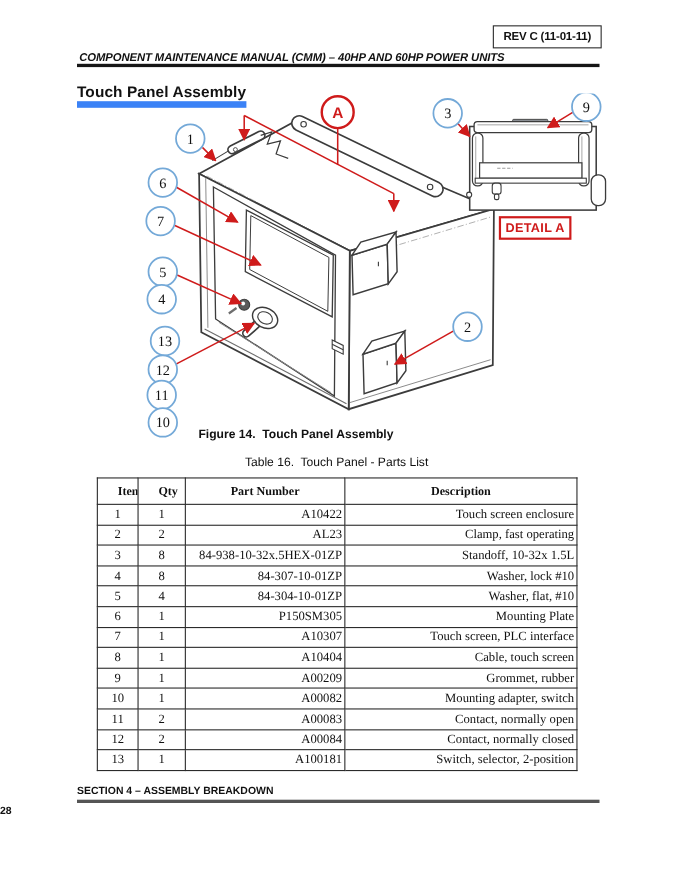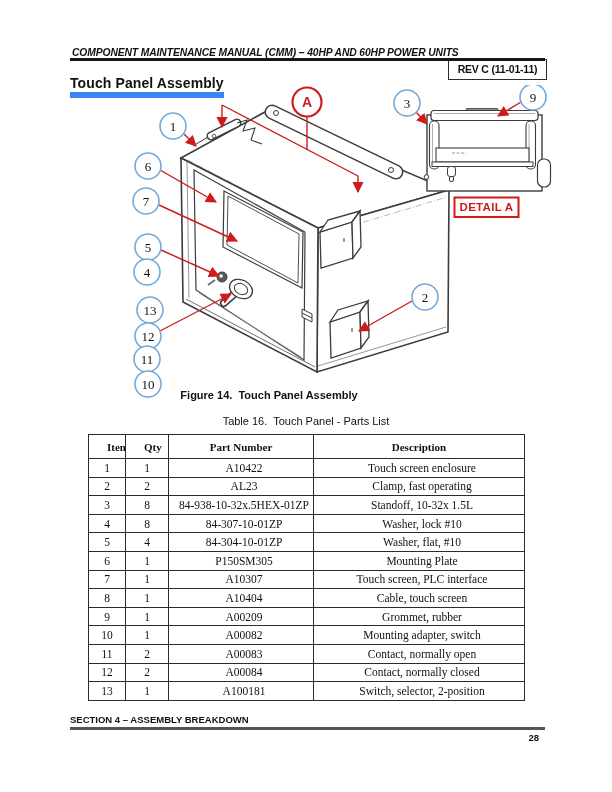--- a/index.html
+++ b/index.html
@@ -3,21 +3,21 @@
 <meta charset="utf-8">
 <style>
   html,body{margin:0;padding:0;}
   body{
     width:612px;height:792px;position:relative;background:#ffffff;
     font-family:"Liberation Sans",sans-serif;color:#111;overflow:hidden;
   }
   .abs{position:absolute;}
   .rev-box{
     left:448px;top:23px;width:97px;height:19px;border:1.5px solid #2b2b2b;
-    font-size:10.5px;font-weight:bold;line-height:19px;text-align:center;letter-spacing:-0.2px;margin-top:36px;
+    font-size:10.5px;font-weight:bold;line-height:19px;text-align:center;letter-spacing:-0.2px;
   }
   .doc-header{
     left:72px;top:47px;font-size:10.3px;font-weight:bold;font-style:italic;
     letter-spacing:-0.1px;white-space:pre;
   }
   .top-rule{left:70px;top:58px;width:475px;height:2.5px;background:#161616;}
   .doc-title{
     left:70px;top:75px;font-size:14px;font-weight:bold;letter-spacing:0.1px;
     border-bottom:6px solid #3b82f6;padding-bottom:1px;
   }
@@ -30,24 +30,24 @@
   }
   table.parts th, table.parts td{border:1px solid #2b2b2b;overflow:hidden;}
   table.parts th{
     font-family:Liberation Serif, serif;font-size:11px;font-weight:bold;
     height:23px;text-align:center;padding:0 18px;
   }
   table.parts td{
     font-family:"Liberation Serif",serif;font-size:11.5px;height:17.6px;
     padding:0 2px;text-align:center;
   }
-  table.parts td.lft{text-align:center;padding-left:8px;}
+  table.parts td.lft{text-align:right;padding-left:8px;}
   .footer-text{left:70px;top:714px;font-size:9.5px;font-weight:bold;white-space:pre;}
   .footer-rule{left:70px;top:727px;width:475px;height:2.5px;background:#555;}
-  .page-num{left:0;top:732px;width:506px;text-align:right;font-size:9.5px;font-weight:bold;padding-left:33px;}
+  .page-num{left:0;top:732px;width:506px;text-align:left;font-size:9.5px;font-weight:bold;}
   svg text.callout-num{font-family:"Liberation Serif",serif;font-size:13px;fill:#111;}
   svg text.callout-a{font-family:"Liberation Sans",sans-serif;font-size:14px;font-weight:bold;fill:#cf1b1b;}
   svg text.detail-label{font-family:"Liberation Sans",sans-serif;font-size:11.5px;font-weight:bold;fill:#cf1b1b;letter-spacing:0.3px;}
 </style>
 </head>
 <body>
 
 <div class="abs rev-box">REV C (11-01-11)</div>
 <div class="abs doc-header">COMPONENT MAINTENANCE MANUAL (CMM) – 40HP AND 60HP POWER UNITS</div>
 <div class="abs top-rule"></div>

